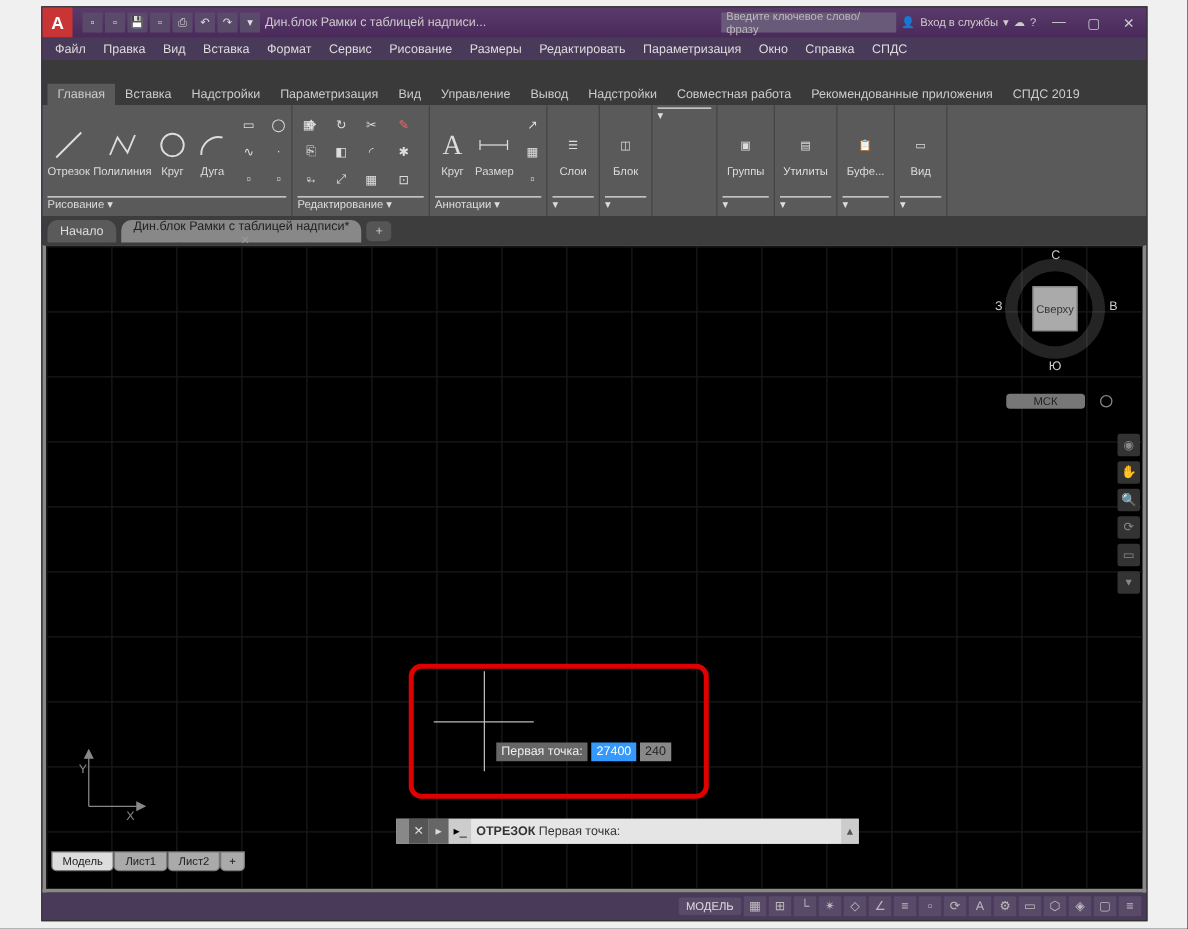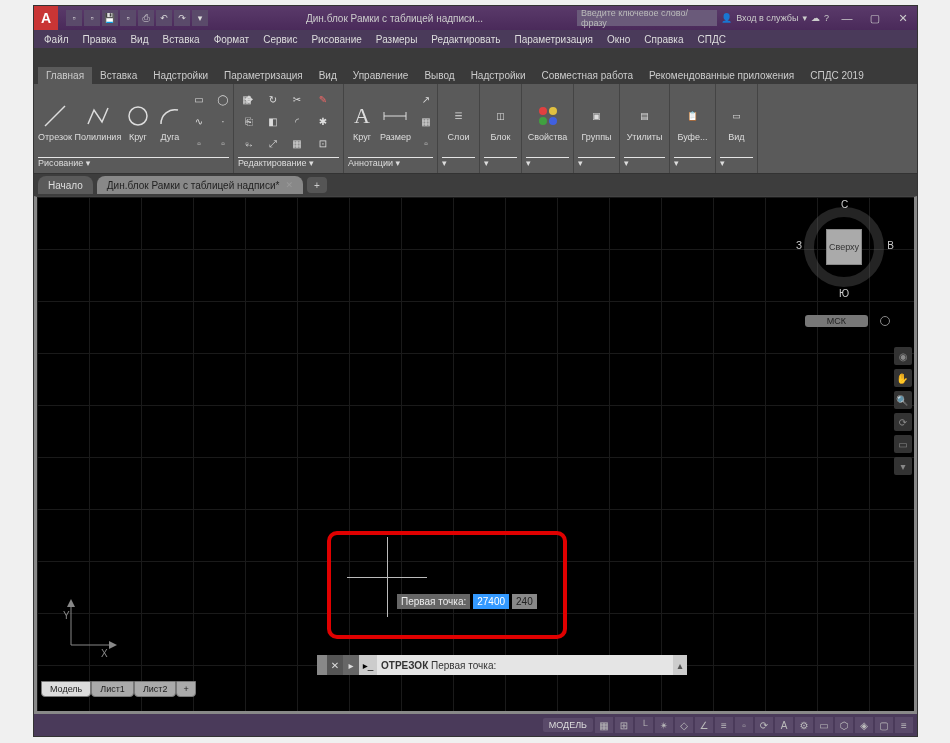--- a/index.html
+++ b/index.html
@@ -2,42 +2,42 @@
 <html><head>
 <meta charset="utf-8">
 <style>
 * { margin:0; padding:0; box-sizing:border-box; font-family:"Segoe UI",Tahoma,sans-serif; }
 body { width:950px; height:743px; background:#f0f0f0; overflow:hidden; position:relative; }
 .window { position:absolute; left:33px; top:5px; width:885px; height:732px; background:#4a2a5a; border:1px solid #333; display:flex; flex-direction:column; }
 .titlebar { height:24px; background:linear-gradient(#5a3a6a,#4a2a5a); display:flex; align-items:center; font-size:10px; color:#ccc; }
 .logo { width:24px; height:24px; background:#c93535; color:#fff; font-weight:bold; display:flex; align-items:center; justify-content:center; font-size:14px; margin-right:4px; }
 .qat { display:flex; gap:2px; padding:0 4px; }
 .qat-btn { width:16px; height:16px; background:#5a4a6a; display:flex; align-items:center; justify-content:center; color:#ddd; font-size:9px; }
-.title-text { flex:1; text-align:center; color:#ccc; }
+.title-text { flex:1; color:#ccc; }
 .search-box { width:140px; height:16px; background:#6a5a7a; color:#bbb; font-size:9px; padding:0 4px; display:flex; align-items:center; }
 .top-right { display:flex; gap:4px; align-items:center; padding:0 4px; }
 .top-right span { color:#ccc; font-size:9px; }
 .winbtns { display:flex; }
 .winbtn { width:28px; height:20px; color:#ccc; display:flex; align-items:center; justify-content:center; font-size:11px; }
 .menubar { height:18px; background:#4a3a5a; display:flex; align-items:center; font-size:10px; color:#ddd; padding:0 4px; gap:2px; }
 .menubar span { padding:0 6px; }
 .ribbon-tabs { height:36px; background:#3a3a3a; display:flex; align-items:end; font-size:10px; color:#ccc; padding:0 4px; gap:0; }
 .ribbon-tab { padding:3px 8px; }
 .ribbon-tab.active { background:#5a5a5a; }
 .ribbon { height:90px; background:#5a5a5a; display:flex; border-bottom:1px solid #333; }
 .ribbon-panel { border-right:1px solid #444; padding:2px 4px; display:flex; flex-direction:column; position:relative; }
 .panel-body { flex:1; display:flex; gap:4px; align-items:center; }
 .panel-title { height:14px; font-size:9px; color:#ddd; text-align:left; border-top:1px solid #e5e5e5; }
 .big-tool { width:44px; display:flex; flex-direction:column; align-items:center; gap:2px; color:#ddd; font-size:9px; }
 .big-tool .ico { width:28px; height:28px; display:flex; align-items:center; justify-content:center; }
 .small-grid { display:grid; grid-template-columns:repeat(3,22px); grid-template-rows:repeat(3,20px); gap:2px; }
 .small-btn { background:transparent; width:22px; height:20px; display:flex; align-items:center; justify-content:center; color:#ddd; font-size:10px; }
 .doc-tabs { height:22px; background:#3d3d3d; display:flex; align-items:center; padding:0 4px; gap:4px; font-size:10px; }
 .doc-tab { height:18px; padding:0 10px; background:#5a5a5a; color:#ddd; border-radius:8px 8px 0 0; display:flex; align-items:center; }
-.doc-tab.active { background:#888; color:#222; }
+.doc-tab.active { background:#888; color:#222;flex-direction:column; }
 .doc-tab .x { margin-left:6px; color:#999; font-size:9px; }
 .add-tab { width:20px; height:16px; background:#555; color:#ccc; display:flex; align-items:center; justify-content:center; border-radius:4px; }
 .canvas-area { flex:1; position:relative; background:#000; overflow:hidden; border:3px solid #888; border-top:1px solid #444; }
 .grid-line { position:absolute; background:#1a1a1a; }
 .crosshair-v { position:absolute; left:350px; top:340px; width:1px; height:80px; background:#bbb; }
 .crosshair-h { position:absolute; left:310px; top:380px; width:80px; height:1px; background:#bbb; }
 .dyn-input { position:absolute; left:360px; top:397px; display:flex; gap:3px; align-items:center; font-size:10px; }
 .dyn-input .lbl { background:#666; color:#eee; padding:2px 4px; }
 .dyn-input .fld { padding:2px 4px; color:#000; }
 .dyn-input .fld.sel { background:#3399ff; color:#fff; }
@@ -244,33 +244,20 @@
     <div class="ribbon-panel" style="width:42px">
         <div class="panel-body">
           <div class="big-tool">
             <div class="ico">◫</div>
             <span>Блок</span>
           </div>
         </div>
         <div class="panel-title">▾</div>
       </div>
     <div class="ribbon-panel" style="width:52px">
-        <div class="panel-body">
-          <div class="big-tool">
-            <div class="ico">
-              <svg width="22" height="22">
-                <circle cx="6" cy="6" r="4" fill="#e04040"></circle>
-                <circle cx="16" cy="6" r="4" fill="#e0c040"></circle>
-                <circle cx="6" cy="16" r="4" fill="#40a040"></circle>
-                <circle cx="16" cy="16" r="4" fill="#4060e0"></circle>
-              </svg>
-            </div>
-            <span>Свойства</span>
-          </div>
-        </div>
         <div class="panel-title">▾</div>
       </div>
     <div class="ribbon-panel" style="width:46px">
         <div class="panel-body">
           <div class="big-tool">
             <div class="ico">▣</div>
             <span>Группы</span>
           </div>
         </div>
         <div class="panel-title">▾</div>

